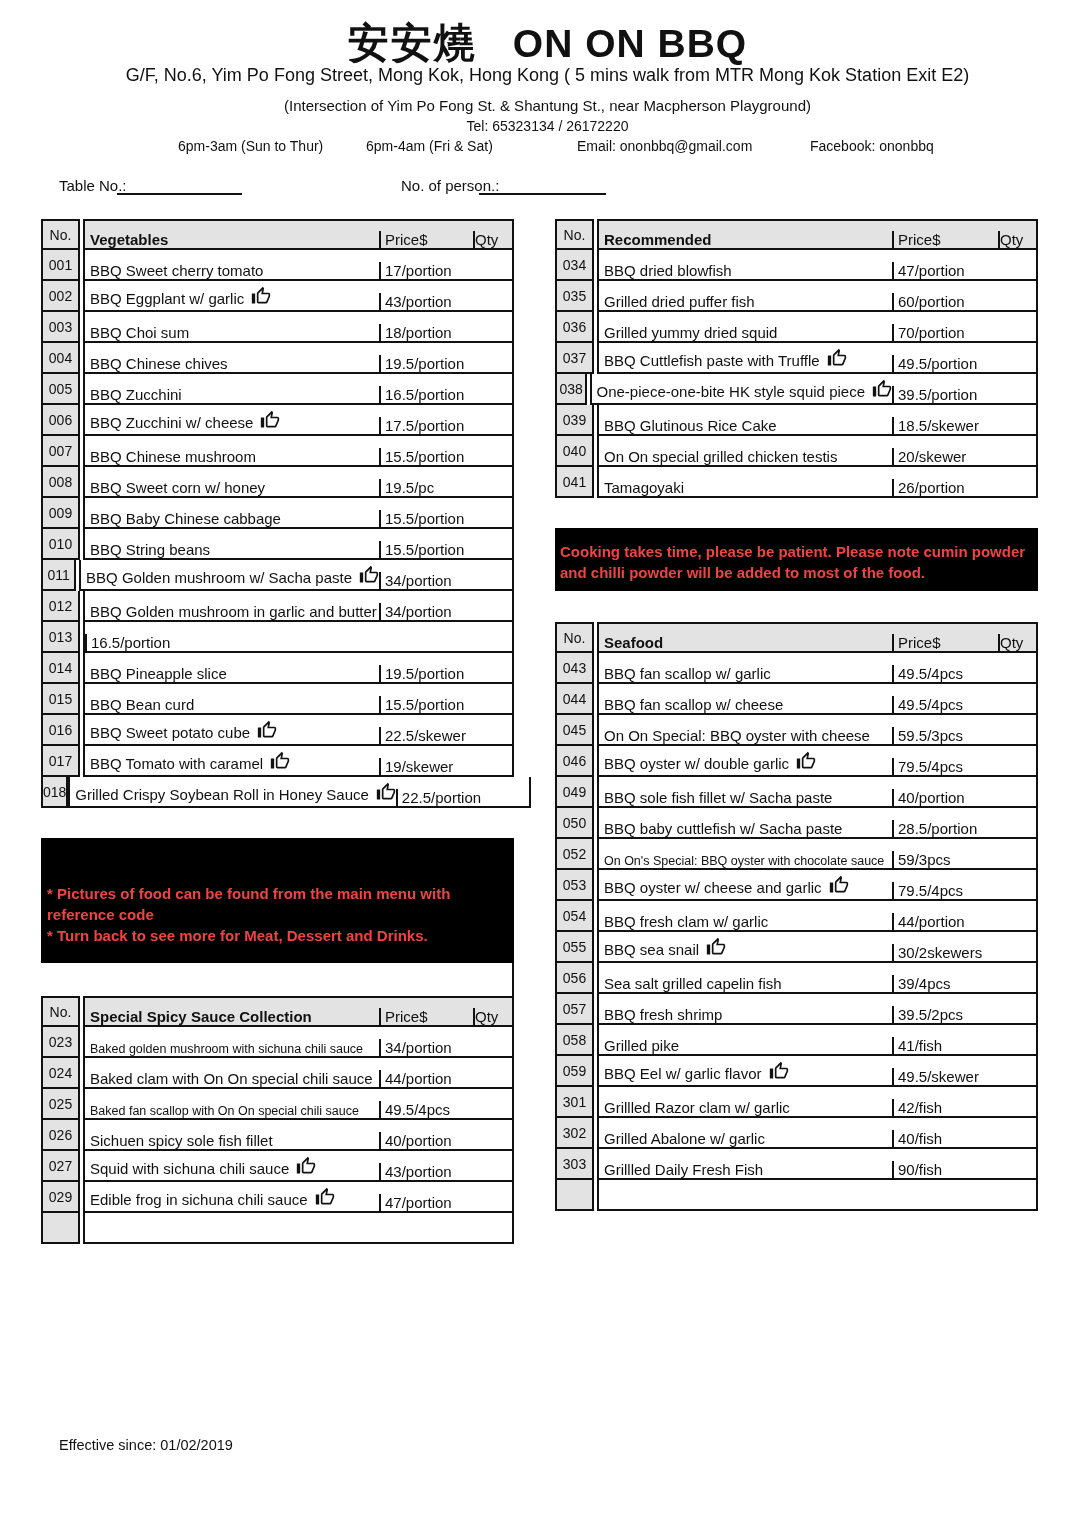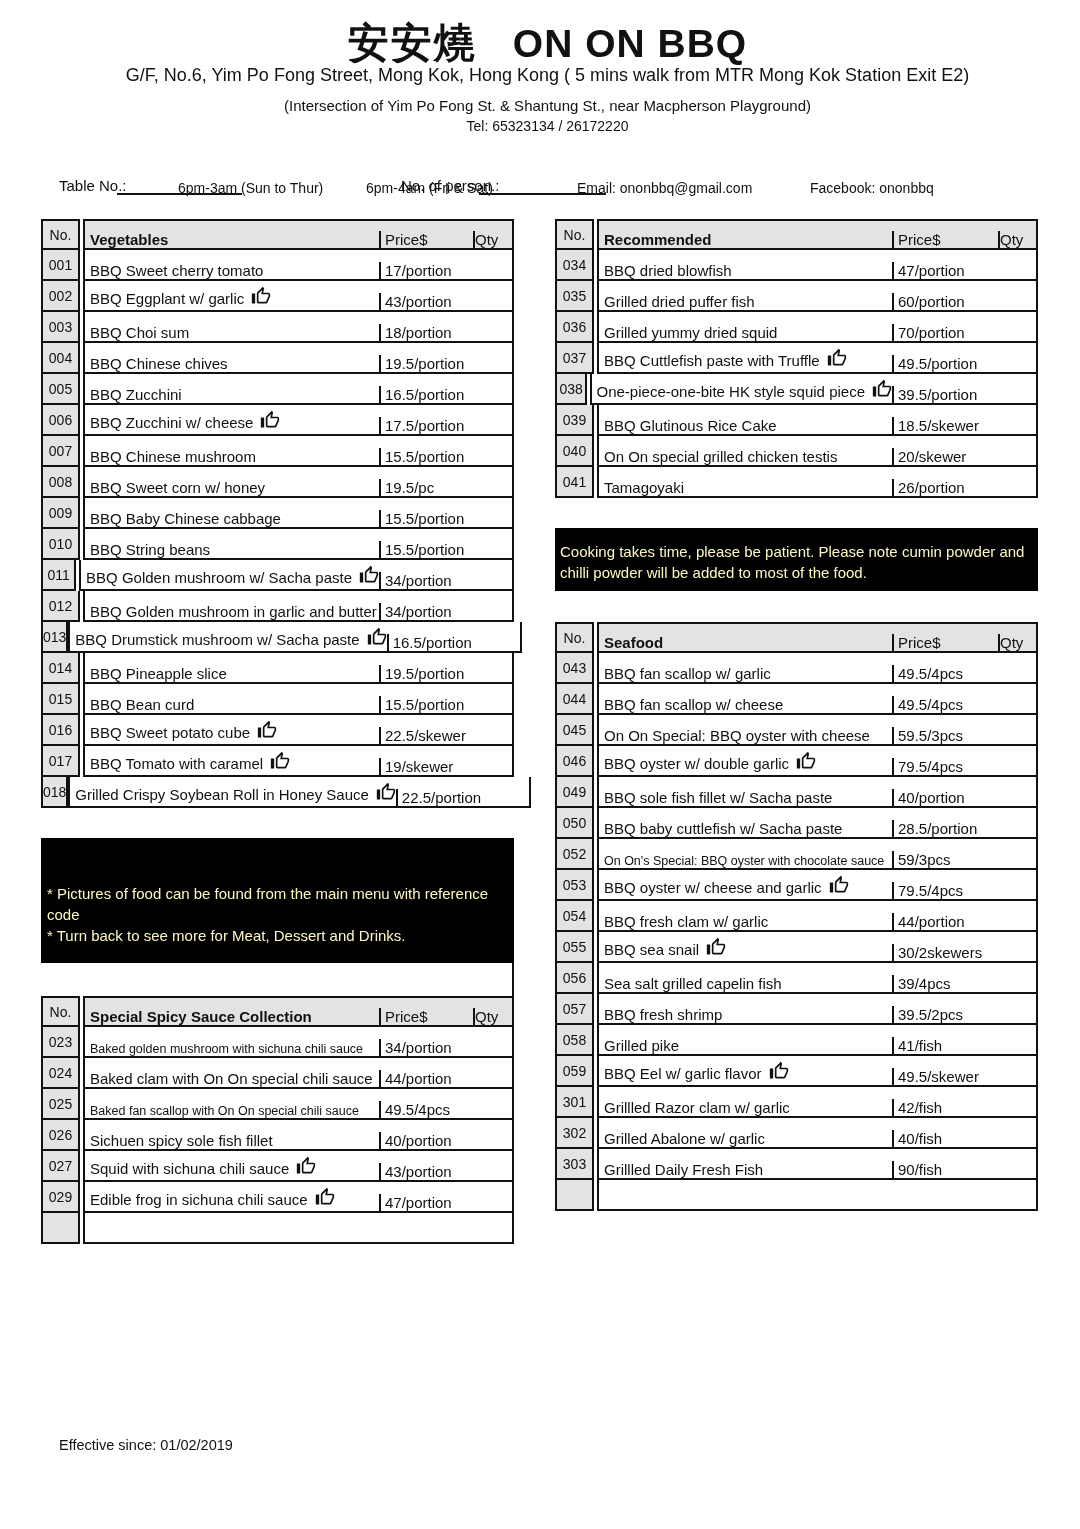--- a/index.html
+++ b/index.html
@@ -7,21 +7,21 @@
   .abs { position:absolute;padding-left:15px; }
   .ctr { left:0; right:0; text-align:center; }
 
   
   .title-line { top:16px; font-weight:bold; }
   .title-cjk { font-size:41px; letter-spacing:2px; }
   .title-en  { font-size:39px; margin-left:36px; letter-spacing:1px; }
   .addr1 { top:65px; font-size:18px; }
   .addr2 { top:97px; font-size:15px; }
   .tel   { top:118px; font-size:14px; }
-  .hours { top:138px; font-size:14px;margin-top:42px; }
+  .hours { top:138px; font-size:14px; }
 
   .order-label { top:177px; font-size:15px; }
   .u-line { top:193px; height:2px; background:#111; }
 
   
   .menu-table { position:absolute; }
   .trow { display:flex; height:31px; }
   .cell { box-sizing:border-box; display:flex; align-items:center; font-size:15px; }
   .c-no { width:39px; justify-content:center; background:#e3e3e3; border:2px solid #111; border-top:0; font-size:14px; }
   .gapcol { width:3px; }
@@ -31,21 +31,21 @@
   .c-name .thumb { margin-left:7px; flex:0 0 auto; position:relative; top:-1px; }
   .c-price { border-left:2px solid #111; padding-left:4px; }
   .c-qty { border-left:2px solid #111; }
   .left  .c-price { width:94px; }  .left  .c-qty { width:39px; }
   .right .c-price { width:106px; } .right .c-qty { width:38px; }
   .trow.hdr .c-main { background:#e3e3e3; }
   .trow.hdr .c-name { font-weight:bold; }
   .small-txt { font-size:12.5px; }
 
   
-  .notice { position:absolute; background:#000; color:#fef9c3; font-weight:normal; font-size:15px; line-height:21px; box-sizing:border-box; }
+  .notice { position:absolute; background:#000; color:#ef4444; font-weight:bold; font-size:15px; line-height:21px; box-sizing:border-box; }
   #notice-left  { left:41px; top:838px; width:473px; height:125px; padding:45px 6px 0 6px; }
   #notice-right { left:555px; top:528px; width:483px; height:63px; padding:13px 5px 0 5px; }
   .strip { position:absolute; left:41px; top:963px; width:473px; height:33px; border-right:2px solid #111; box-sizing:border-box; }
 
   .footer { top:1437px; left:44px; font-size:14.5px; }
 </style>
 </head>
 <body>
 
 <div class="abs ctr title-line">
@@ -212,26 +212,20 @@
           <span>BBQ Golden mushroom in garlic and butter</span>
         </div>
         <div class="cell c-price">34/portion</div>
         <div class="cell c-qty"></div>
       </div>
     </div>
     <div class="trow">
       <div class="cell c-no">013</div>
       <div class="cell gapcol"></div>
       <div class="cell c-main">
-        <div class="cell c-name">
-          <span>BBQ Drumstick mushroom w/ Sacha paste</span>
-          <span class="thumb"><svg viewBox="0 0 24 24" width="20" height="20" aria-hidden="true">
-              <path fill="#111" d="M21 8h-6.31l.95-4.57.03-.32c0-.41-.17-.79-.44-1.06L14.17 1 7.58 7.59C7.22 7.95 7 8.45 7 9v10c0 1.1.9 2 2 2h9c.83 0 1.54-.5 1.84-1.22l3.02-7.05c.09-.23.14-.47.14-.73v-2c0-1.1-.9-2-2-2zm0 4l-3 7H9V9l4.34-4.34L12.23 10H21v2zM1 9h4v12H1z"></path>
-            </svg></span>
-        </div>
         <div class="cell c-price">16.5/portion</div>
         <div class="cell c-qty"></div>
       </div>
     </div>
     <div class="trow">
       <div class="cell c-no">014</div>
       <div class="cell gapcol"></div>
       <div class="cell c-main">
         <div class="cell c-name">
           <span>BBQ Pineapple slice</span>

